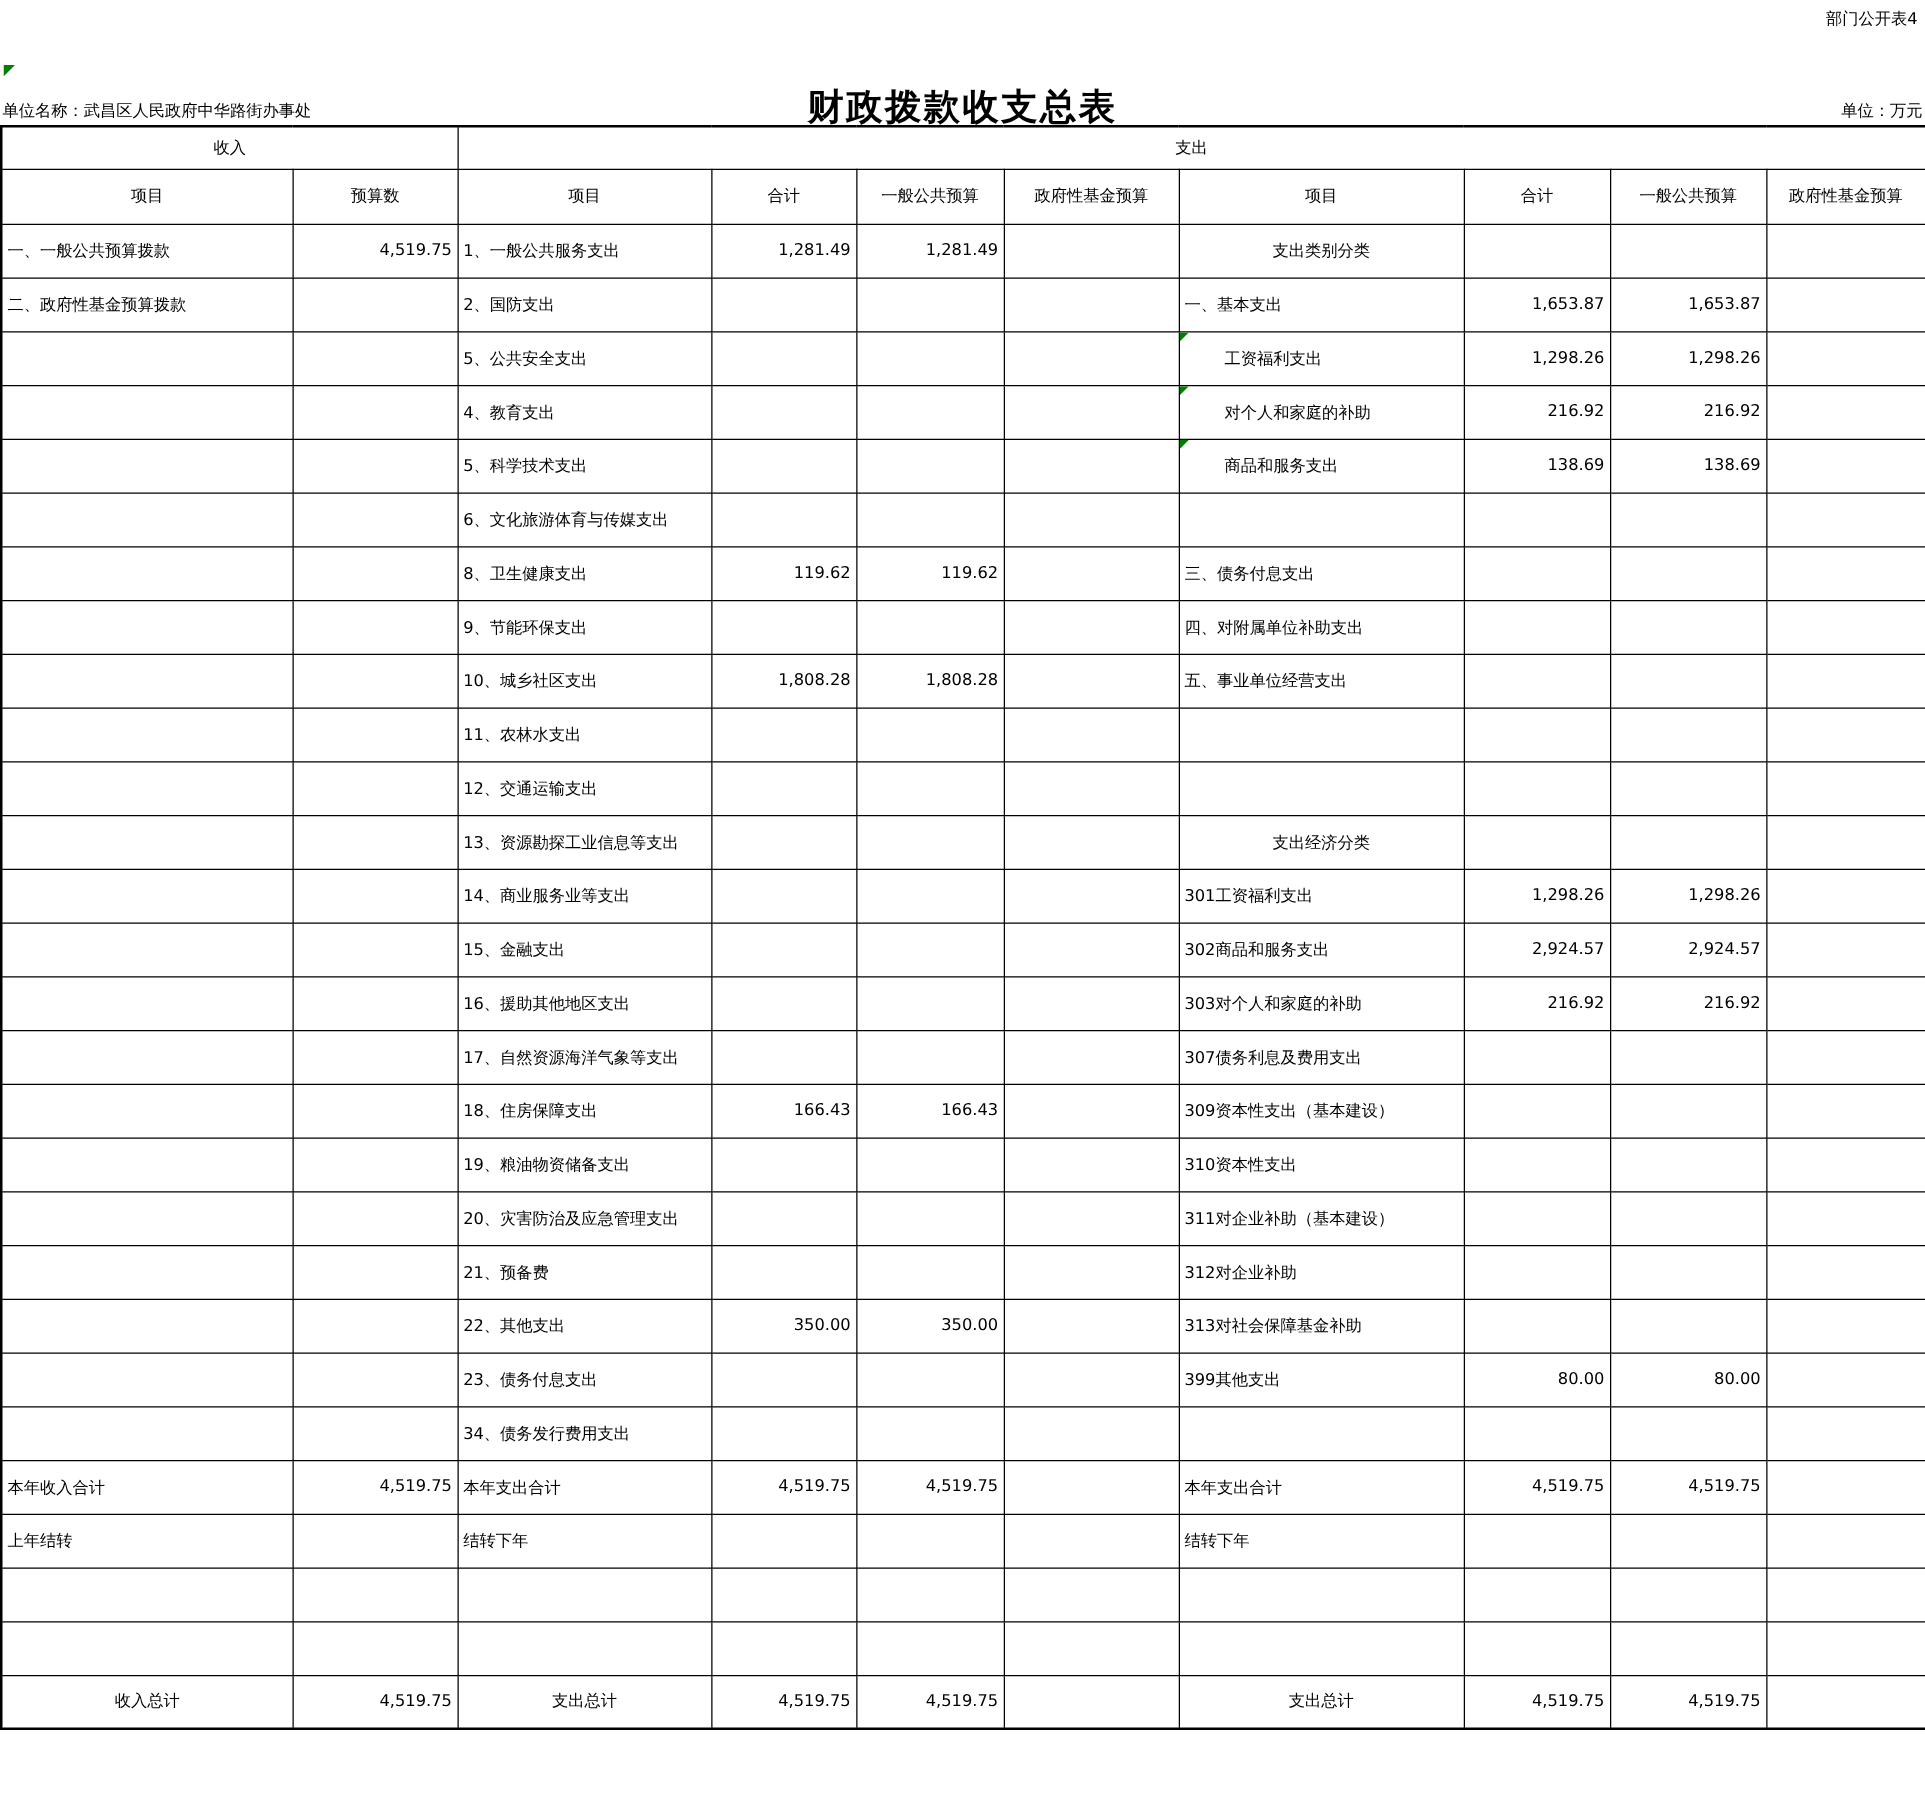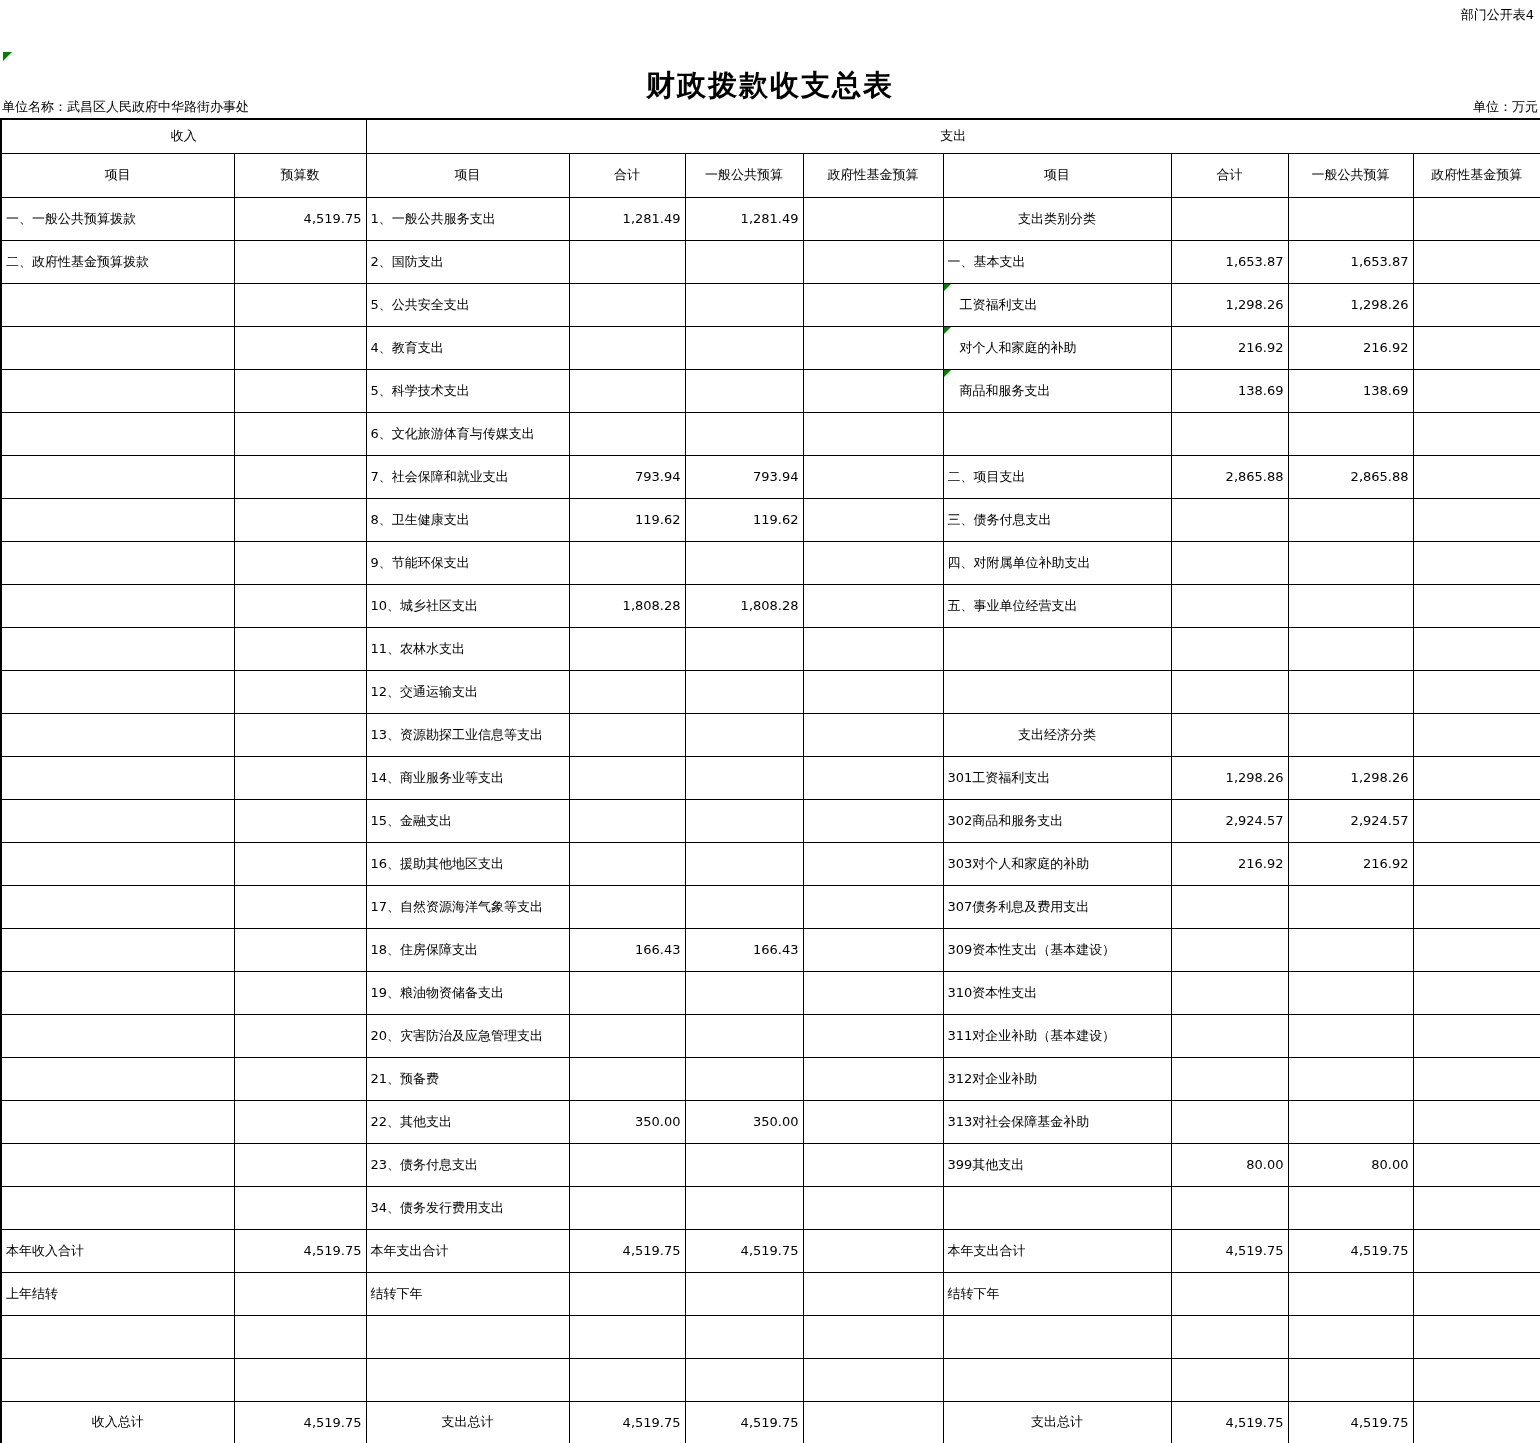--- a/index.html
+++ b/index.html
@@ -1,38 +1,38 @@
 <!DOCTYPE html>
 <html><head>
 <meta charset="utf-8">
 <style>
   * { margin:0; padding:0; box-sizing:border-box; }
   body { background:#fff; }
   .page {
     width:1540px; height:1443px; position:relative; background:#fff;
     font-family:"DejaVu Sans","Liberation Sans",sans-serif; color:#000;
   }
-  .top { position:relative; height:118px; }
+  .top { position:relative; height:100px; }
   .corner-label { position:absolute; top:6px; right:6px; font-size:13px; }
   .page-title { position:absolute; top:50px; left:0; right:0; text-align:center;
     font-size:29px; font-weight:bold; letter-spacing:2px;margin-top:16px; }
   .green-mark { position:absolute; left:3px; top:52px; width:0; height:0;
     border-top:9px solid #008000; border-right:9px solid transparent; }
   .meta-row { position:absolute; bottom:2px; left:2px; right:2px;
     display:flex; justify-content:space-between; font-size:13px; }
   table.fin { width:1540px; border-collapse:collapse; table-layout:fixed;
     border:2px solid #000; }
   .fin th, .fin td { border:1px solid #000; font-weight:normal; font-size:13px;
     overflow:hidden; white-space:nowrap; height:43px; vertical-align:middle; }
   .fin tr.hdr1 th { height:34px; text-align:center; }
   .fin tr.hdr2 th { height:44px; text-align:center; }
   .fin td.txt { text-align:left; padding-left:4px; }
   .fin td.num { text-align:right; padding-right:4px; }
   .fin td.ctr { text-align:center; }
-  .fin td.indent { padding-left:16px;font-family:Liberation Serif, serif; }
+  .fin td.indent { padding-left:36px;font-family:Liberation Serif, serif; }
   .fin td.marker { position:relative; }
   .fin td.marker::before { content:""; position:absolute; top:0; left:0;
     width:0; height:0; border-top:7px solid #008000; border-right:7px solid transparent; }
 </style>
 </head>
 <body>
 
 <div class="page">
   <div class="top">
     <div class="corner-label">部门公开表4</div>
@@ -144,32 +144,20 @@
           <td class="num"></td>
           <td class="num"></td>
           <td class="txt"></td>
           <td class="num"></td>
           <td class="num"></td>
           <td class="num"></td>
         </tr>
         <tr>
           <td class="txt"></td>
           <td class="num"></td>
-          <td class="txt">7、社会保障和就业支出</td>
-          <td class="num">793.94</td>
-          <td class="num">793.94</td>
-          <td class="num"></td>
-          <td class="txt">二、项目支出</td>
-          <td class="num">2,865.88</td>
-          <td class="num">2,865.88</td>
-          <td class="num"></td>
-        </tr>
-        <tr>
-          <td class="txt"></td>
-          <td class="num"></td>
           <td class="txt">8、卫生健康支出</td>
           <td class="num">119.62</td>
           <td class="num">119.62</td>
           <td class="num"></td>
           <td class="txt">三、债务付息支出</td>
           <td class="num"></td>
           <td class="num"></td>
           <td class="num"></td>
         </tr>
         <tr>

